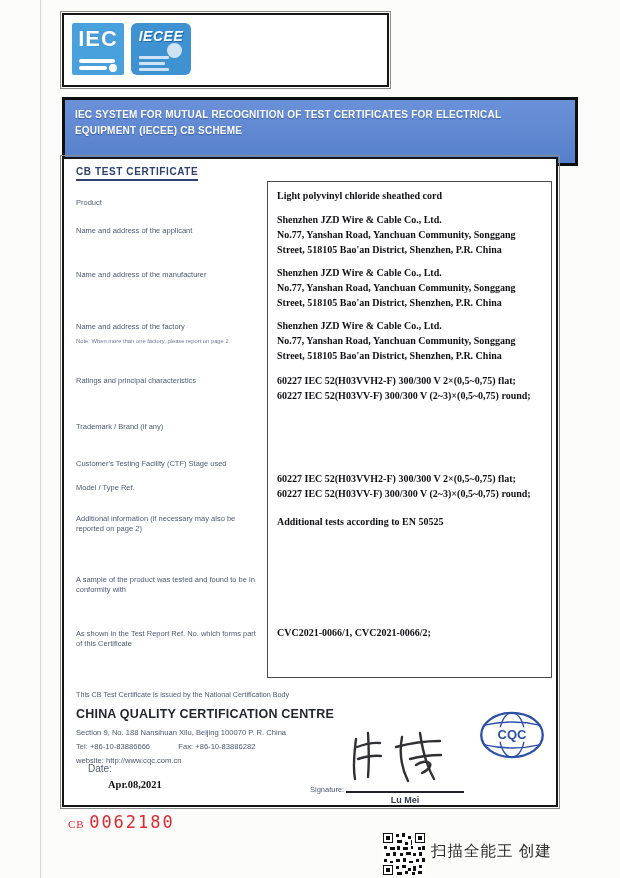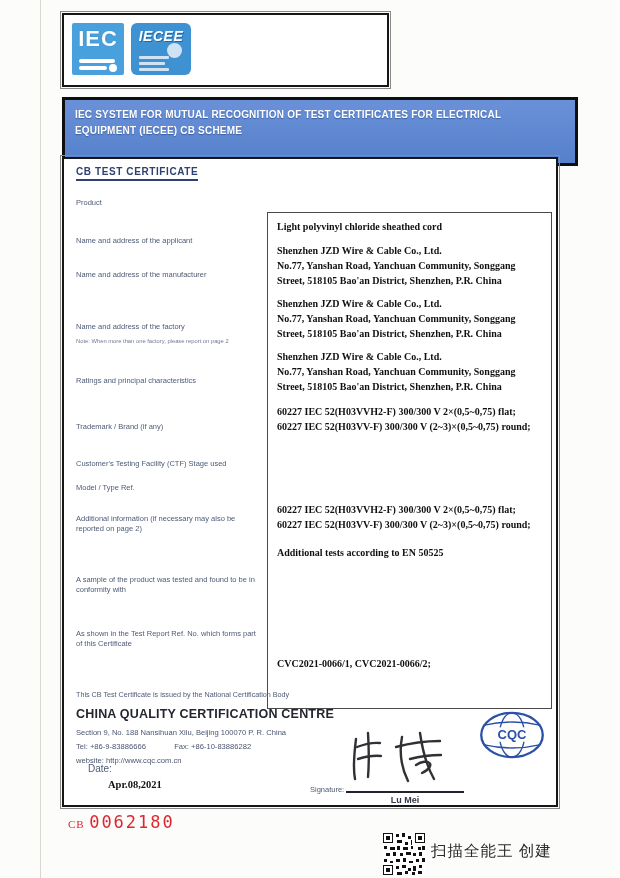--- a/index.html
+++ b/index.html
@@ -32,21 +32,21 @@
   .banner{position:absolute;left:62px;top:97px;width:490px;height:49px;border:3px solid #0f0f0f;
           background:linear-gradient(180deg,#6a91d8,#5680cb);color:#fff;font-weight:bold;font-size:10px;
           line-height:1.55;padding:7px 10px;box-sizing:content-box;text-shadow:0 1px 1px #3b5fa0;
           letter-spacing:.2px;}
   
   .main-box{left:62px;top:157px;width:492px;height:646px;}
   .cert-title{position:absolute;left:12px;top:7px;font-size:10px;font-weight:bold;color:#2f4170;
               letter-spacing:.6px;border-bottom:2px solid #2f4170;padding-bottom:2px;}
   .lbl{position:absolute;left:12px;width:182px;font-size:7.5px;color:#4d5b77;line-height:1.35;}
   .note{position:absolute;left:12px;width:190px;font-size:5.8px;color:#707a92;}
-  .values-box{position:absolute;left:203px;top:22px;width:283px;height:495px;border:1.5px solid #4a4a4a;margin-top:31px;}
+  .values-box{position:absolute;left:203px;top:22px;width:283px;height:495px;border:1.5px solid #4a4a4a;}
   .val{position:absolute;left:9px;right:6px;font-family:"Liberation Serif",serif;font-weight:bold;
        font-size:10px;line-height:1.5;color:#101014;white-space:pre-line;}
   
   .issued{position:absolute;left:12px;top:531px;font-size:7.2px;color:#4d5b77;}
   .org-name{position:absolute;left:12px;top:548px;font-size:12.5px;font-weight:bold;color:#23262e;letter-spacing:.2px;}
   .org-line{position:absolute;left:12px;font-size:7.6px;color:#49556f;}
   .sig-label{position:absolute;left:246px;top:626px;font-size:7.5px;color:#4d5b77;}
   .sig-line{position:absolute;left:282px;top:632px;width:118px;height:2px;background:#22222a;}
   .sig-name{position:absolute;left:282px;top:636px;width:118px;text-align:center;font-size:9px;
             font-weight:bold;color:#34394a;}
@@ -86,21 +86,21 @@
 
 
   <div class="banner">
     <span>IEC SYSTEM FOR MUTUAL RECOGNITION OF TEST CERTIFICATES FOR ELECTRICAL EQUIPMENT (IECEE) CB SCHEME</span>
   </div>
 
   <div class="box main-box">
     <div class="cert-title">CB TEST CERTIFICATE</div>
 
     <div class="lbl" style="top:39px">Product</div>
-    <div class="lbl" style="top:77px">Name and address of the applicant</div>
+    <div class="lbl" style="top:67px">Name and address of the applicant</div>
     <div class="lbl" style="top:111px">Name and address of the manufacturer</div>
     <div class="lbl" style="top:163px">Name and address of the factory</div>
     <div class="note" style="top:179px">Note: When more than one factory, please report on page 2</div>
     <div class="lbl" style="top:217px">Ratings and principal characteristics</div>
     <div class="lbl" style="top:263px">Trademark / Brand (if any)</div>
     <div class="lbl" style="top:300px">Customer's Testing Facility (CTF) Stage used</div>
     <div class="lbl" style="top:324px">Model / Type Ref.</div>
     <div class="lbl" style="top:355px">Additional information (if necessary may also be reported on page 2)</div>
     <div class="lbl" style="top:416px">A sample of the product was tested and found to be in conformity with</div>
     <div class="lbl" style="top:470px">As shown in the Test Report Ref. No. which forms part of this Certificate</div>
@@ -121,21 +121,21 @@
       <div class="val" style="top:289px">60227 IEC 52(H03VVH2-F) 300/300 V 2×(0,5~0,75) flat;
 60227 IEC 52(H03VV-F) 300/300 V (2~3)×(0,5~0,75) round;</div>
       <div class="val" style="top:332px">Additional tests according to EN 50525</div>
       <div class="val" style="top:443px">CVC2021-0066/1, CVC2021-0066/2;</div>
     </div>
 
     <div class="issued">This CB Test Certificate is issued by the National Certification Body</div>
     <div class="org-name">CHINA QUALITY CERTIFICATION CENTRE</div>
     <div class="org-line" style="top:569px">Section 9, No. 188 Nansihuan Xilu, Beijing 100070 P. R. China</div>
     <div class="org-line" style="top:583px">
-      <span>Tel: +86-9-83886666</span>
+      <span>Tel: +86-10-83886666</span>
       <span style="display:inline-block;width:24px"></span>
       <span>Fax: +86-10-83886282</span>
     </div>
     <div class="org-line" style="top:597px">website: http://www.cqc.com.cn</div>
 
     <svg class="cqc" width="68" height="50" viewBox="0 0 70 52">
       <ellipse cx="35" cy="26" rx="32" ry="23" fill="none" stroke="#2b50a8" stroke-width="2.4"></ellipse>
       <ellipse cx="35" cy="26" rx="13" ry="23" fill="none" stroke="#2b50a8" stroke-width="1.4"></ellipse>
       <path d="M5 16 Q35 9 65 16" fill="none" stroke="#2b50a8" stroke-width="1.4"></path>
       <path d="M5 36 Q35 43 65 36" fill="none" stroke="#2b50a8" stroke-width="1.4"></path>

